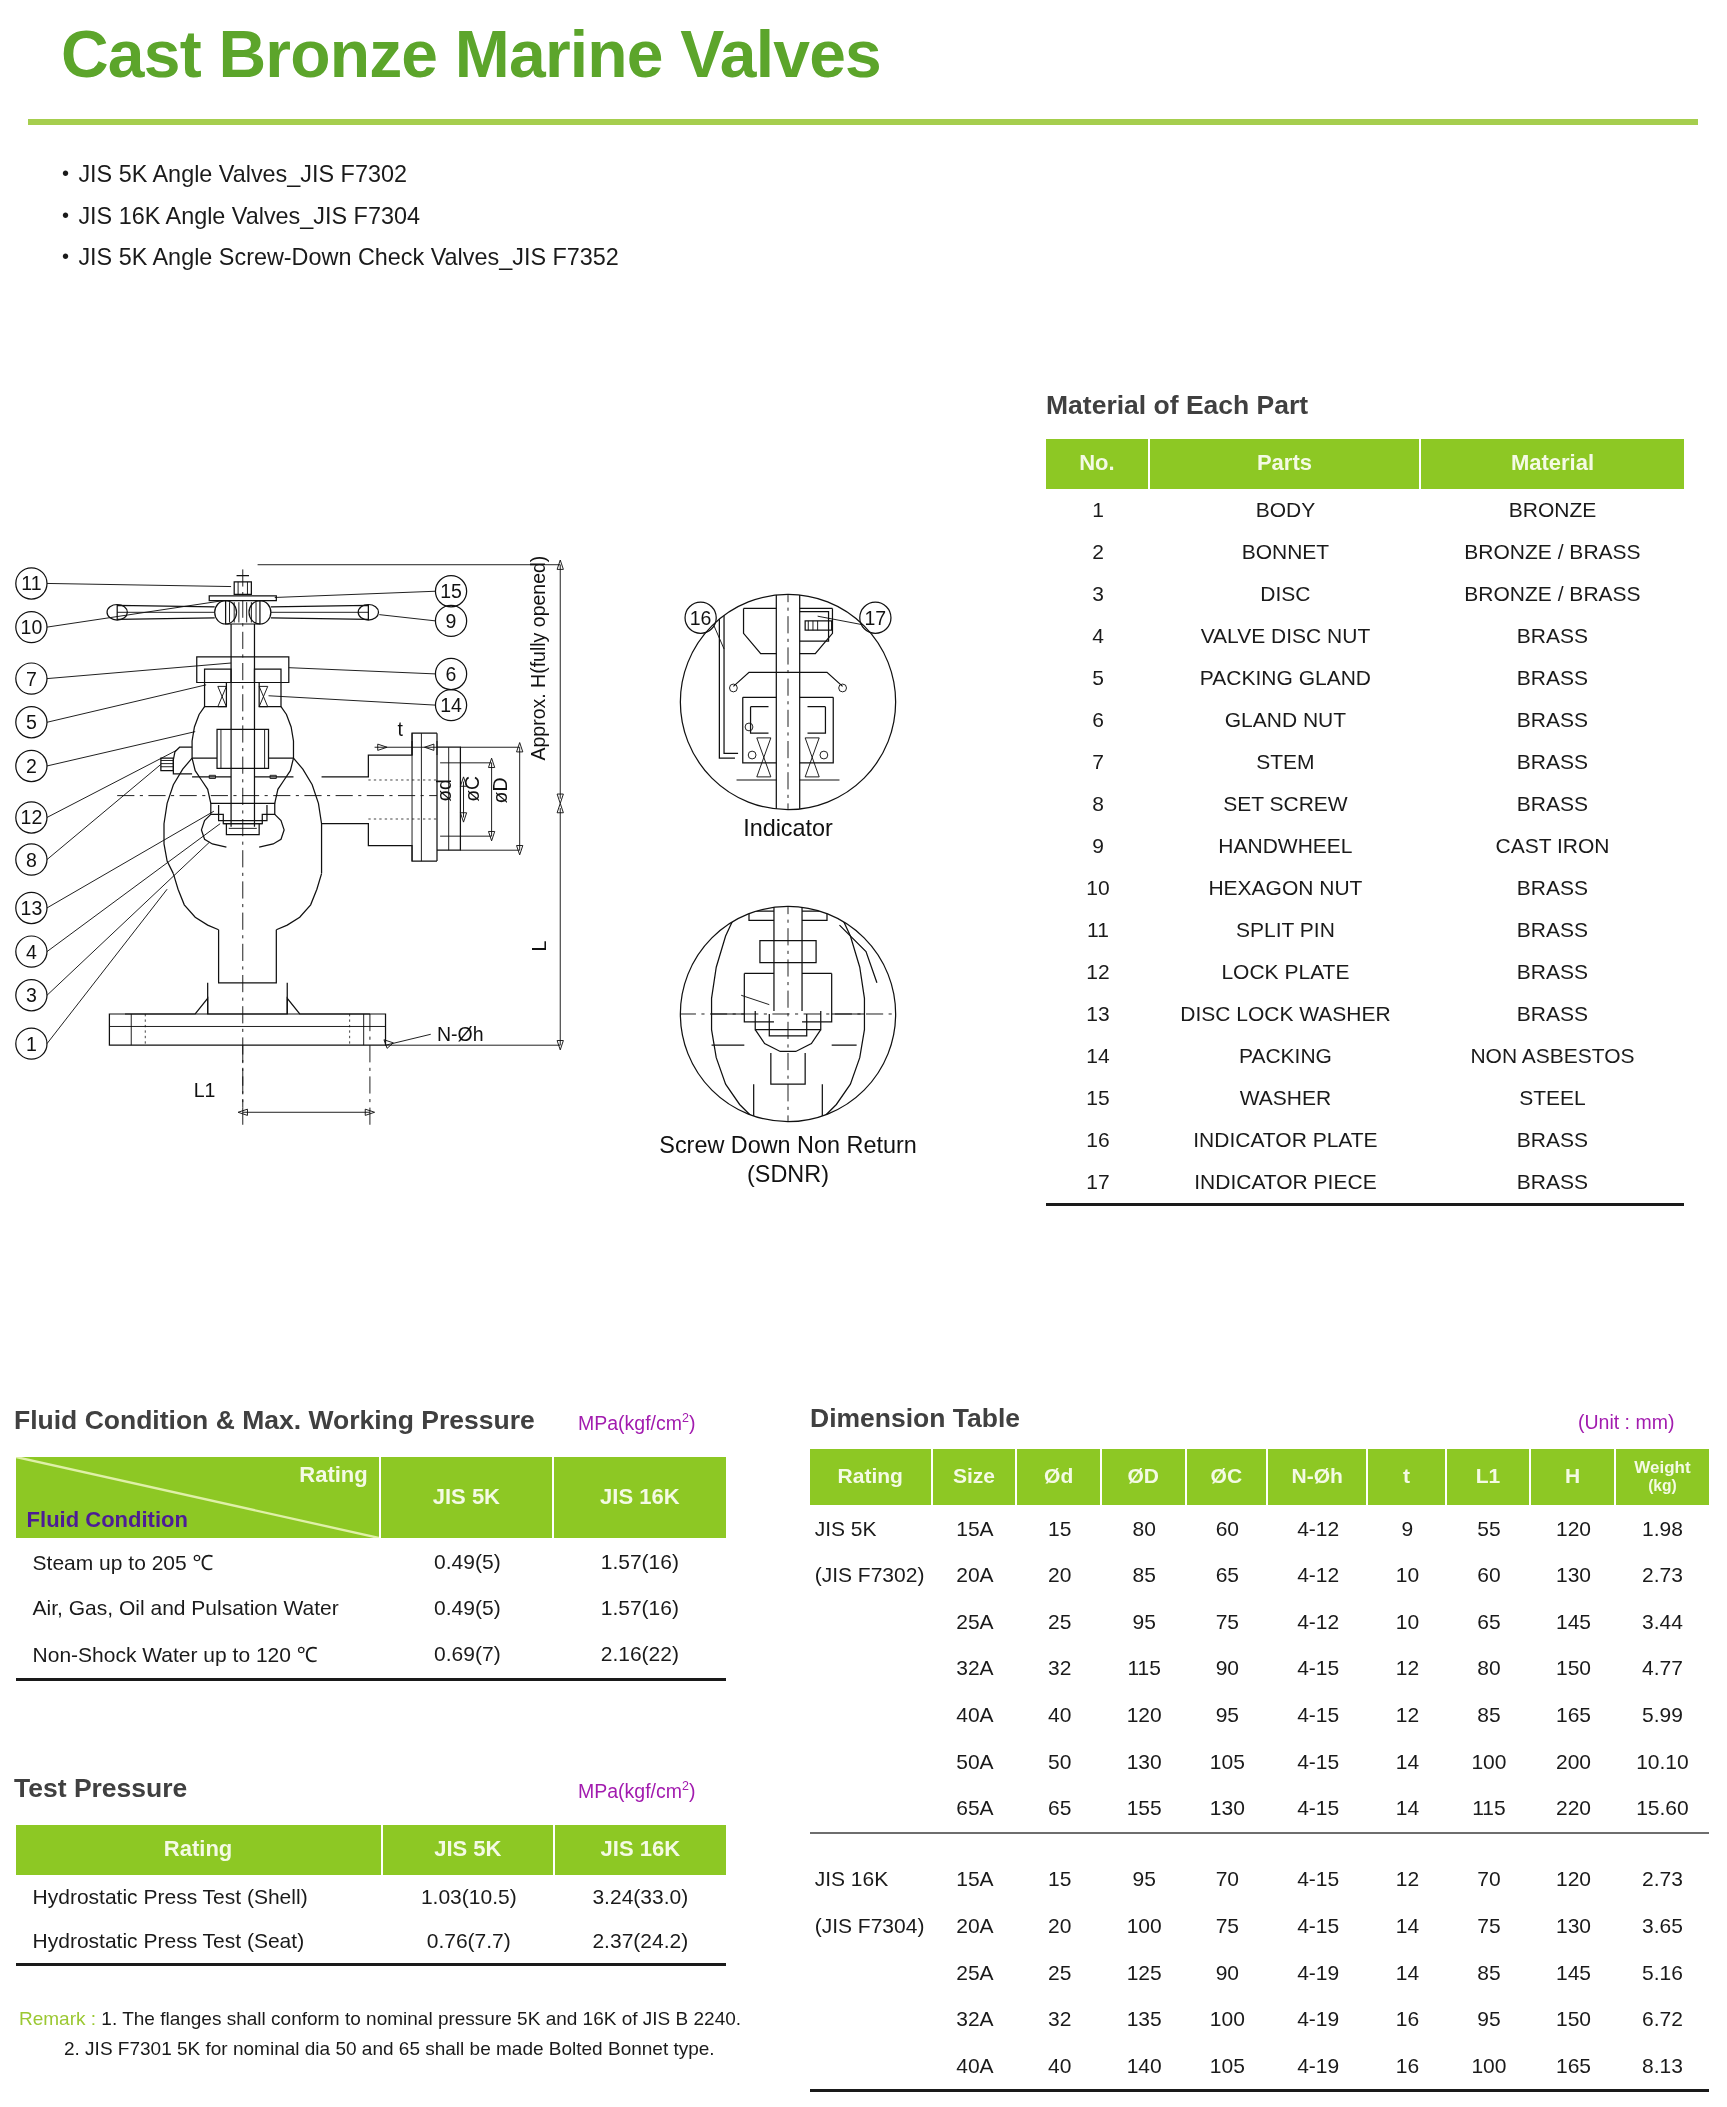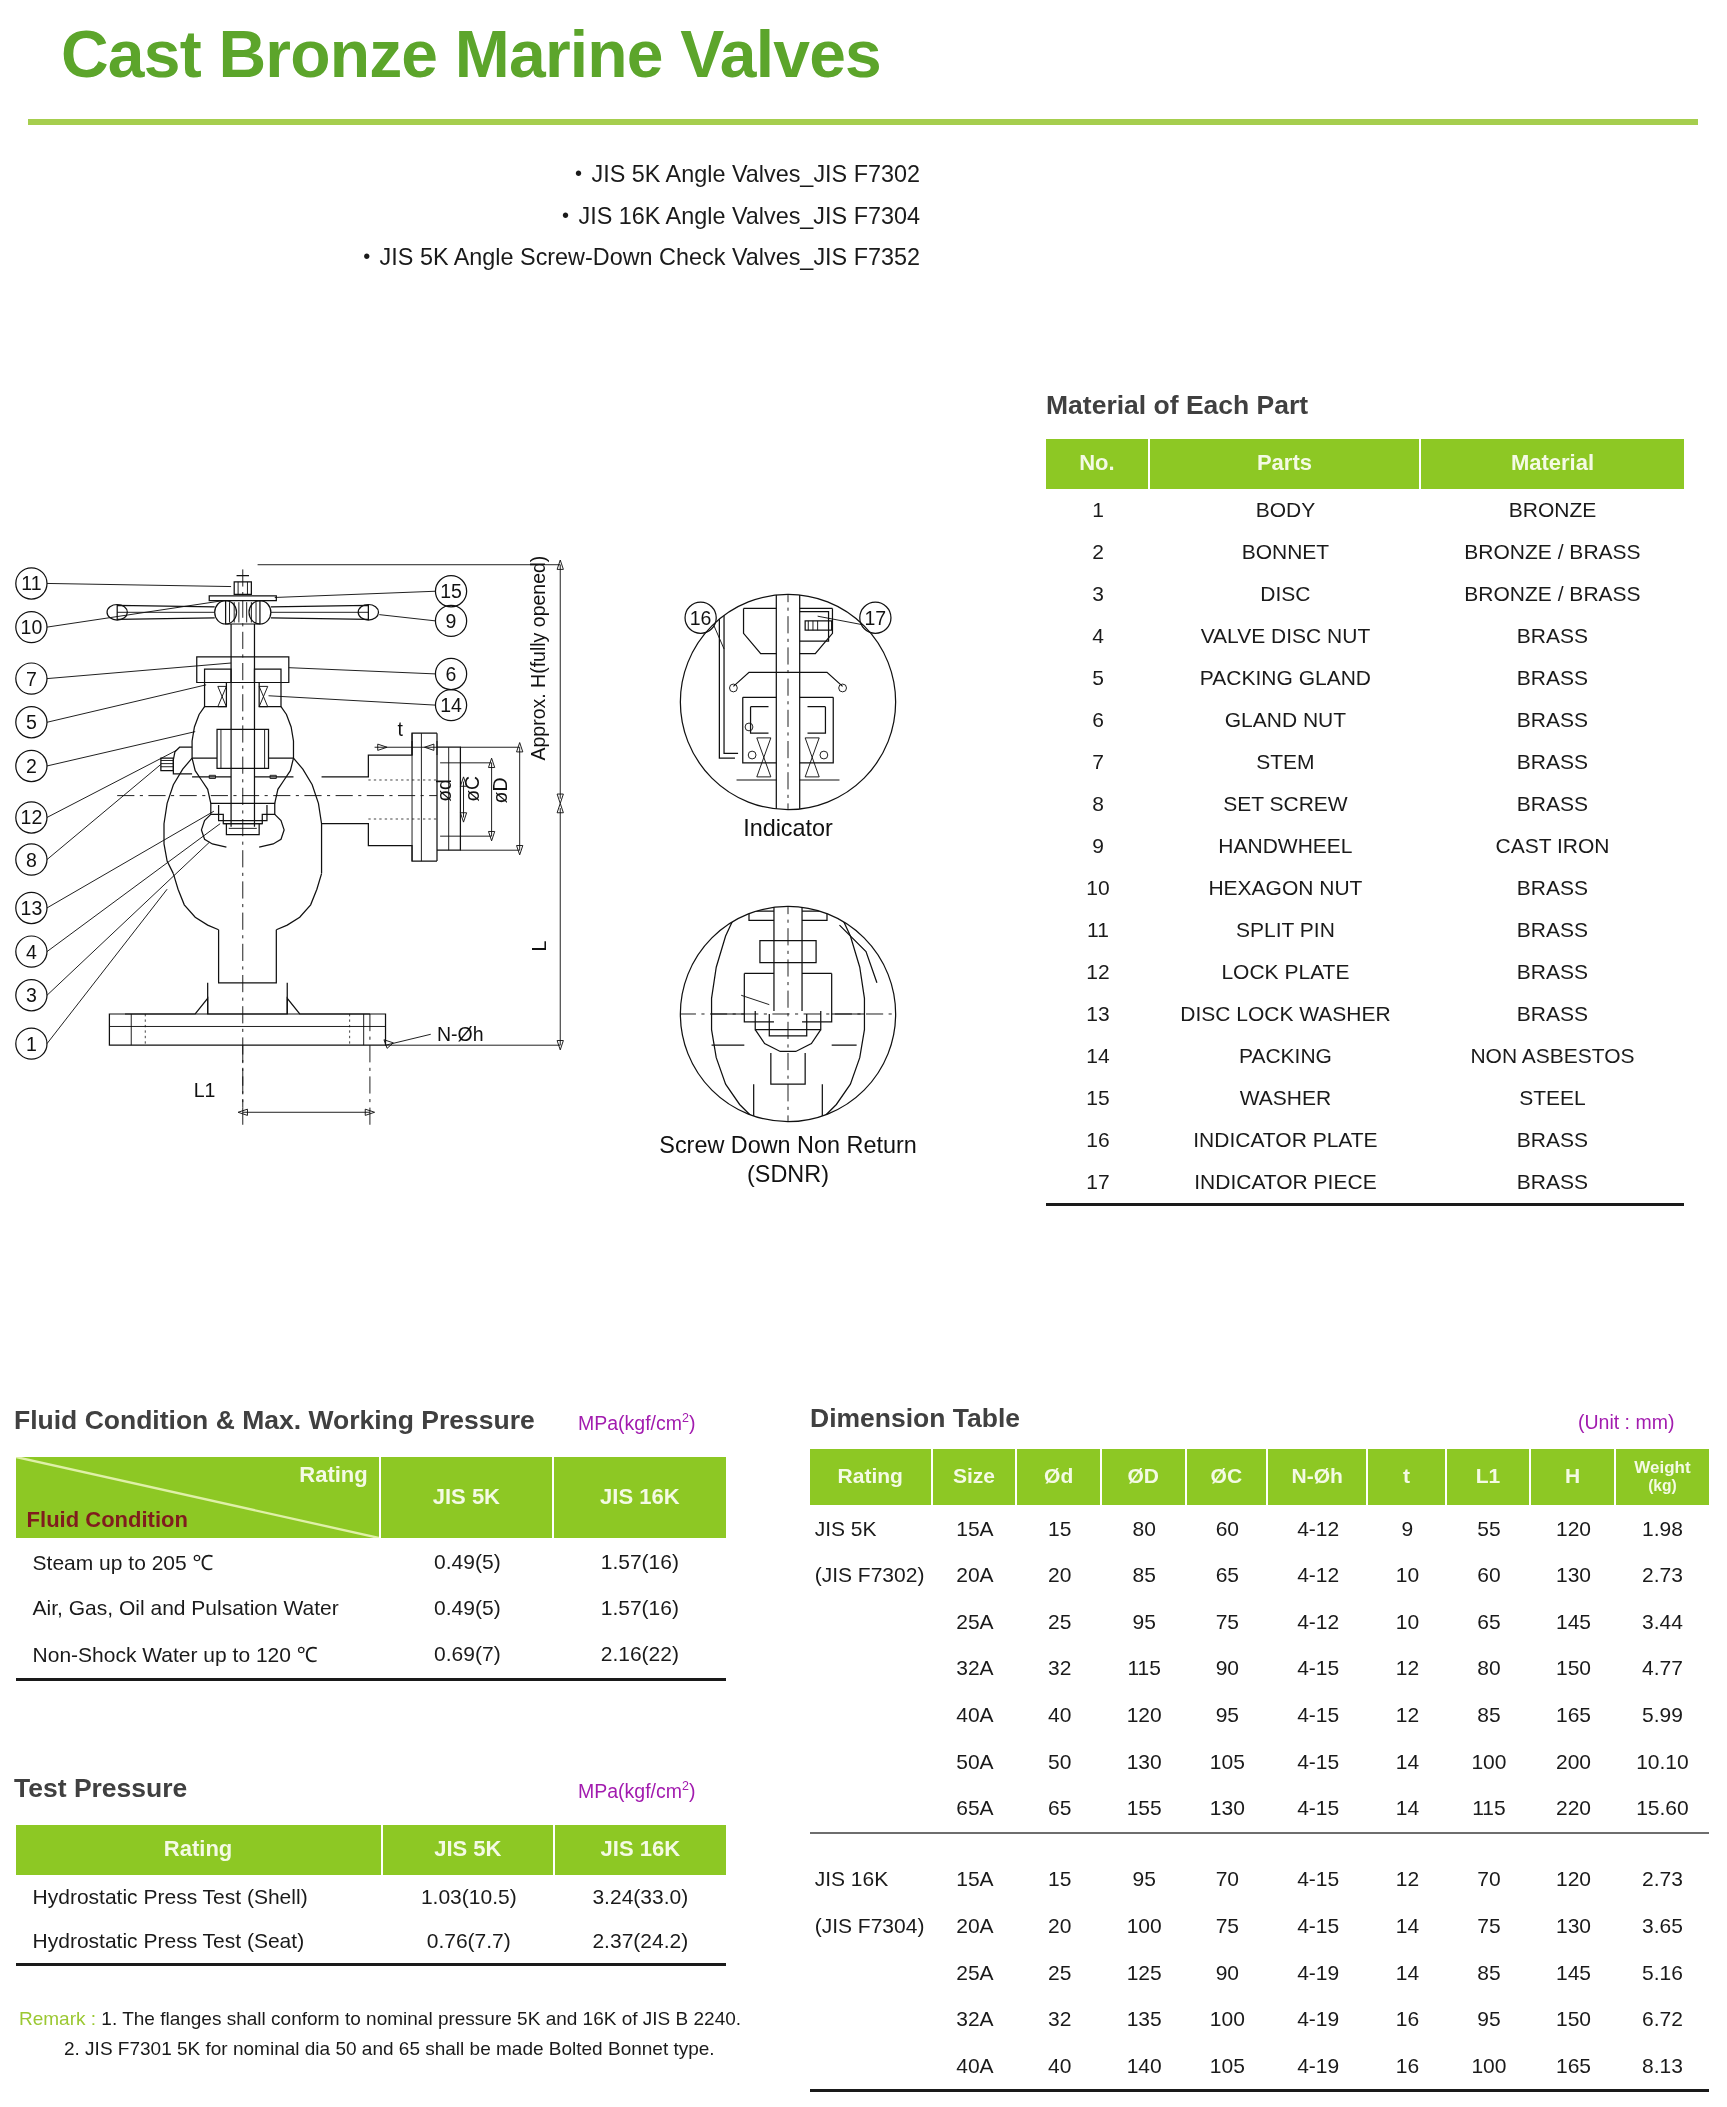--- a/index.html
+++ b/index.html
@@ -34,21 +34,20 @@
     top: 119px;
     width: 1670px;
     height: 5.5px;
     background: #A6CE4E;
   }
   #spec-list {
     position: absolute;
     left: 62px;
     top: 153px;
     width: 858px;
-    text-align: right;
   }
   #spec-list .spec-item {
     font-size: 23.4px;
     line-height: 41px;
     color: #1a1a1a;
     white-space: nowrap;
   }
   #spec-list .spec-item::before {
     content: "\2022";
     margin-right: 9.4px;
@@ -140,21 +139,21 @@
     width: 100%; height: 100%;
   }
   #fluid-head-diag .lbl-rating {
     position: absolute;
     right: 11px; top: 4.7px;
     font-size: 22px; font-weight: bold; color: #F4FAE4;
   }
   #fluid-head-diag .lbl-fluid {
     position: absolute;
     left: 11px; bottom: 4.7px;
-    font-size: 22px; font-weight: bold; color: #7f1d1d;
+    font-size: 22px; font-weight: bold; color: #4c1d95;
   }
 
   
   #test-table { left: 15.6px; top: 1825px; width: 710px; }
   #test-table td.t-name {
     text-align: left;
     padding-left: 17px;
     font-size: 21px;
   }
 

